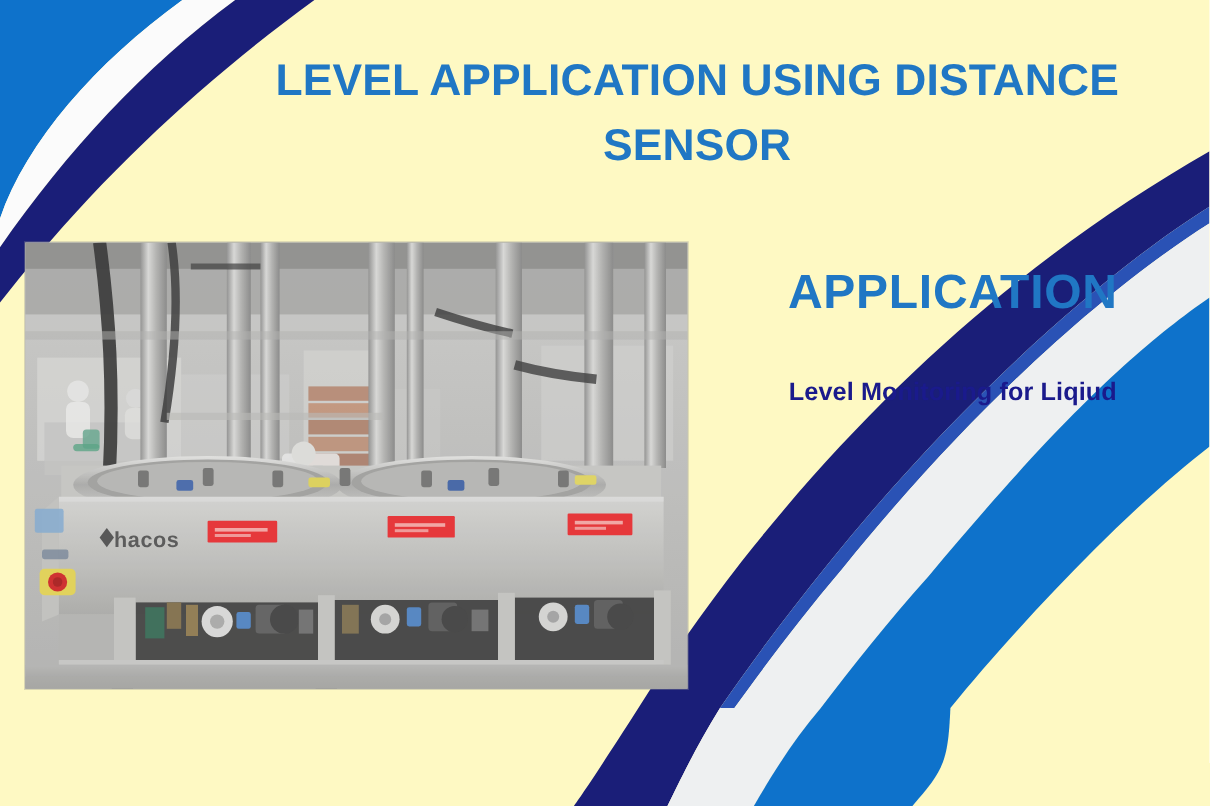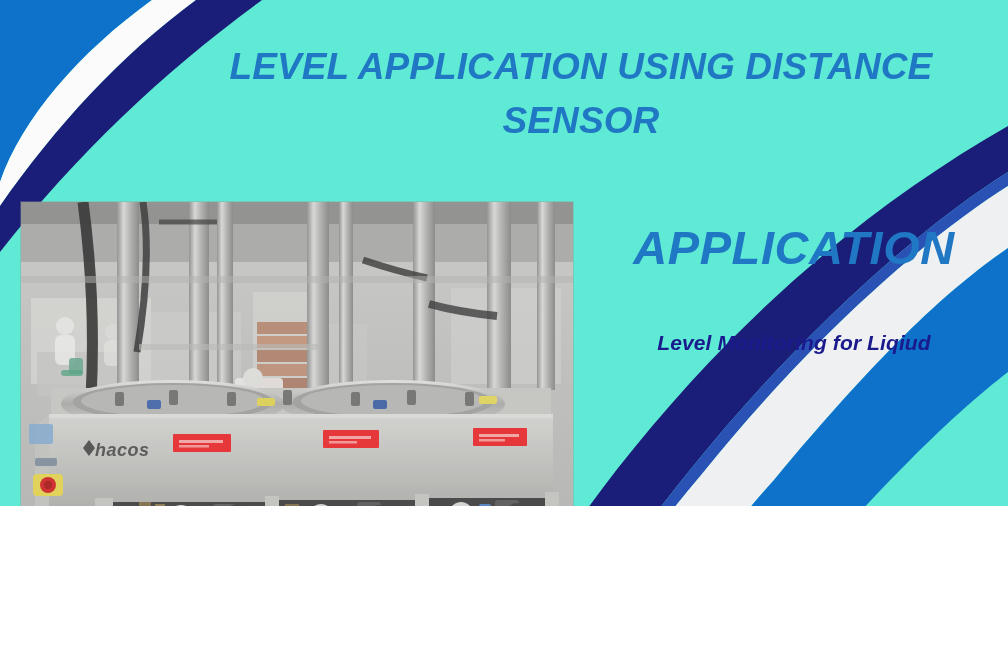--- a/index.html
+++ b/index.html
@@ -8,24 +8,23 @@
     padding: 0;
     background: #ffffff;
   }
   body {
     font-family: "Liberation Sans", sans-serif;
   }
 
   #slide {
     position: relative;
     width: 1008px;
-    height: 506px;
+    height: 672px;
     overflow: hidden;
-    background: #5eead4;
-    font-style: italic;
+    background: #fef9c3;
   }
 
   
   #decor-top-left, #decor-bottom-right {
     position: absolute;
     left: 0;
     top: 0;
     width: 1008px;
     height: 672px;
     pointer-events: none;
@@ -52,28 +51,28 @@
   
   #application-block {
     position: absolute;
     left: 596px;
     top: 222px;
     width: 396px;
     text-align: center;
   }
   #application-heading {
     margin: 0;
-    font-size: 47px;
+    font-size: 40px;
     font-weight: bold;
     letter-spacing: 0.6px;
     color: #2077C4;
     line-height: 1.1;
   }
   #application-desc {
-    margin: 8px;
+    margin: 0;
     padding-top: 50px;
   }
   .desc-line {
     font-size: 21px;
     font-weight: bold;
     color: #1A1A8C;
     line-height: 1;
     letter-spacing: 0.1px;
   }
   .desc-line + .desc-line {

